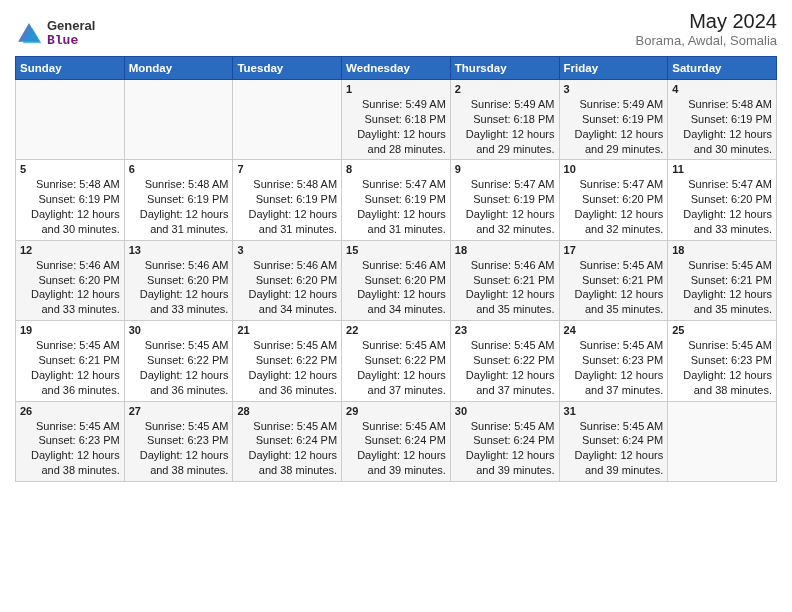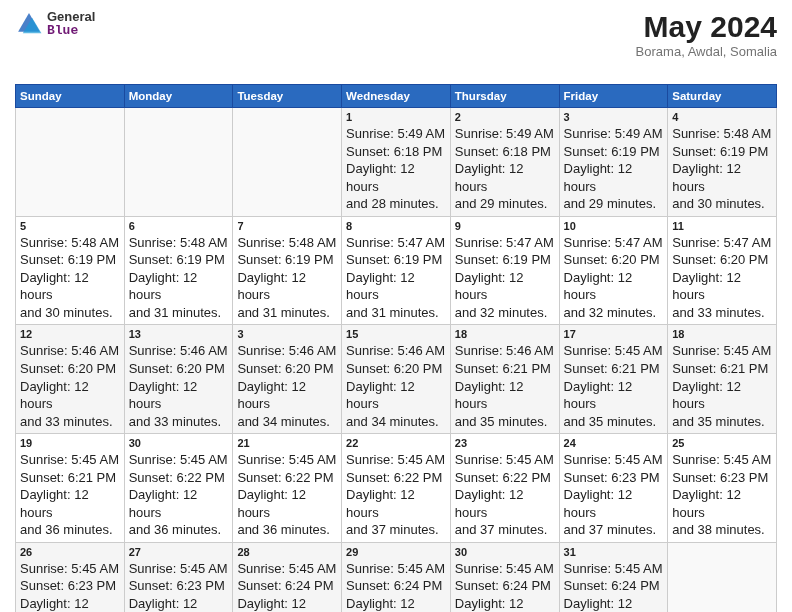--- a/index.html
+++ b/index.html
@@ -12,22 +12,22 @@
     }
     .page {
       width: 792px;
       height: 612px;
       background: #fff;
       padding: 10px 15px 10px 15px;
     }
     .header {
       display: flex;
       justify-content: space-between;
-      align-items: flex-start;
-      margin-bottom: 25px;
+      align-items: flex-end;
+      margin-bottom: 8px;
     }
     .logo {
       display: flex;
       align-items: center;
       gap: 4px;
     }
     .logo-text {
       display: flex;
       flex-direction: column;
       font-size: 13px;
@@ -37,22 +37,22 @@
     .logo-general { color: #333; }
     .logo-blue { color: #701a75; font-family: Liberation Mono, monospace; }
     .logo-icon {
       width: 28px;
       height: 28px;
     }
     .title-block {
       text-align: right;
     }
     .month-year {
-      font-size: 30px;
-      font-weight: bold;
+      font-size: 20px;
+      font-weight: normal;
       color: #222;
     }
     .location {
       font-size: 13px;
       color: #737373;
     }
     table {
       width: 100%;
       border-collapse: collapse;
       table-layout: fixed;
@@ -82,23 +82,24 @@
     tbody tr:nth-child(even) td {
       background: #fff;
     }
     .day-num {
       font-size: 11px;
       font-weight: bold;
       display: block;
       margin-bottom: 2px;
     }
     .day-info {
-      font-size: 13px;
+      font-size: 11px;
       color: #222;
       line-height: 1.35;
+      text-align: right;
     }
     .empty-cell {
       background: #f9f9f9 !important;
     }
   </style>
 </head>
 <body>
 <div class="page">
 
   <div class="header">

